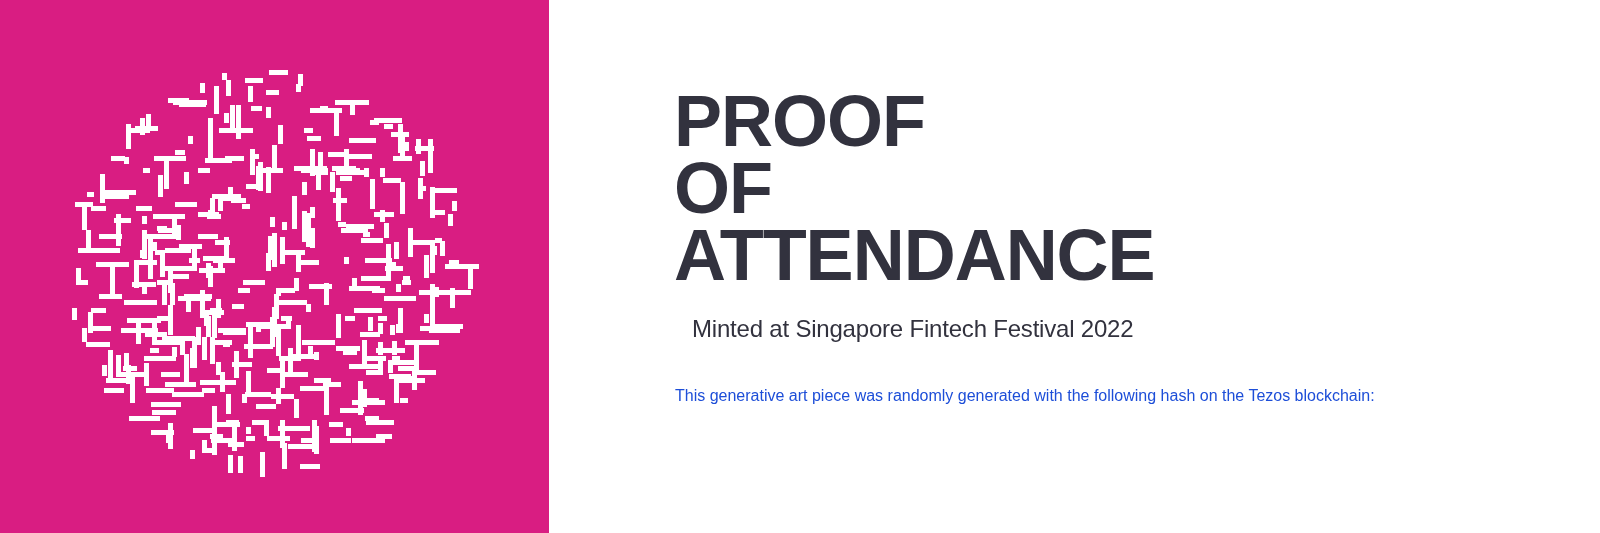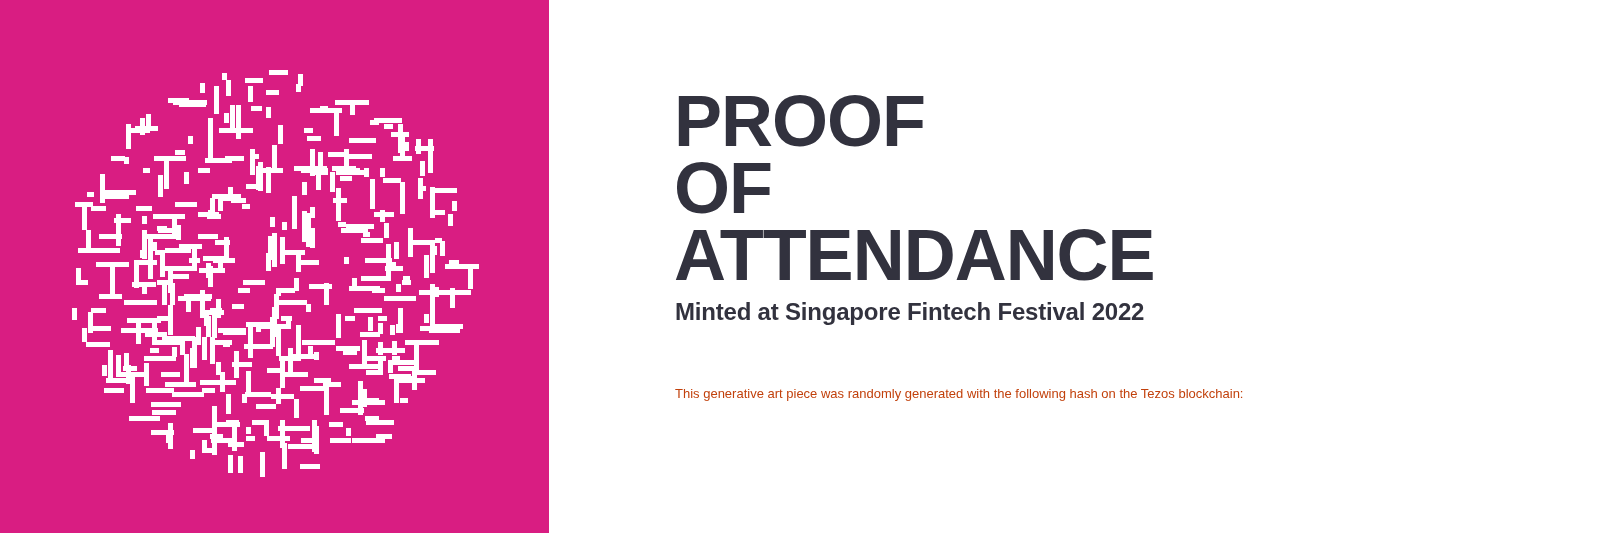--- a/index.html
+++ b/index.html
@@ -62,40 +62,40 @@
     font-size: 72px;
     line-height: 0.93;
     letter-spacing: -1px;
     white-space: pre-line;
   }
 
   .subtitle {
     position: absolute;
     left: 126px;
     top: 298px;
-    margin: 0;
+    margin: 17px;
     color: #32323e;
     font-family: "Liberation Sans", sans-serif;
-    font-weight: bold;
+    font-weight: normal;
     font-size: 24px;
     line-height: 1.15;
     letter-spacing: -0.2px;
     white-space: nowrap;
   }
 
   .body-text {
     position: absolute;
     left: 126px;
     top: 385px;
     margin: 0;
     width: 860px;
-    color: #c2410c;
+    color: #1d4ed8;
     font-family: "Liberation Sans", sans-serif;
     font-weight: normal;
-    font-size: 13px;
+    font-size: 16px;
     line-height: 1.42;
   }
 
   .body-line {
     display: block;
     white-space: nowrap;
   }
 </style>
 </head>
 <body>

